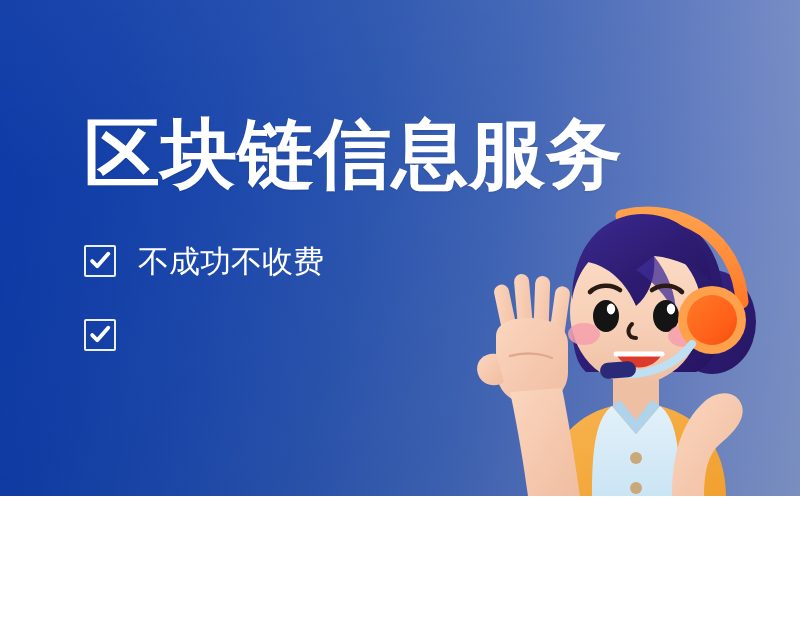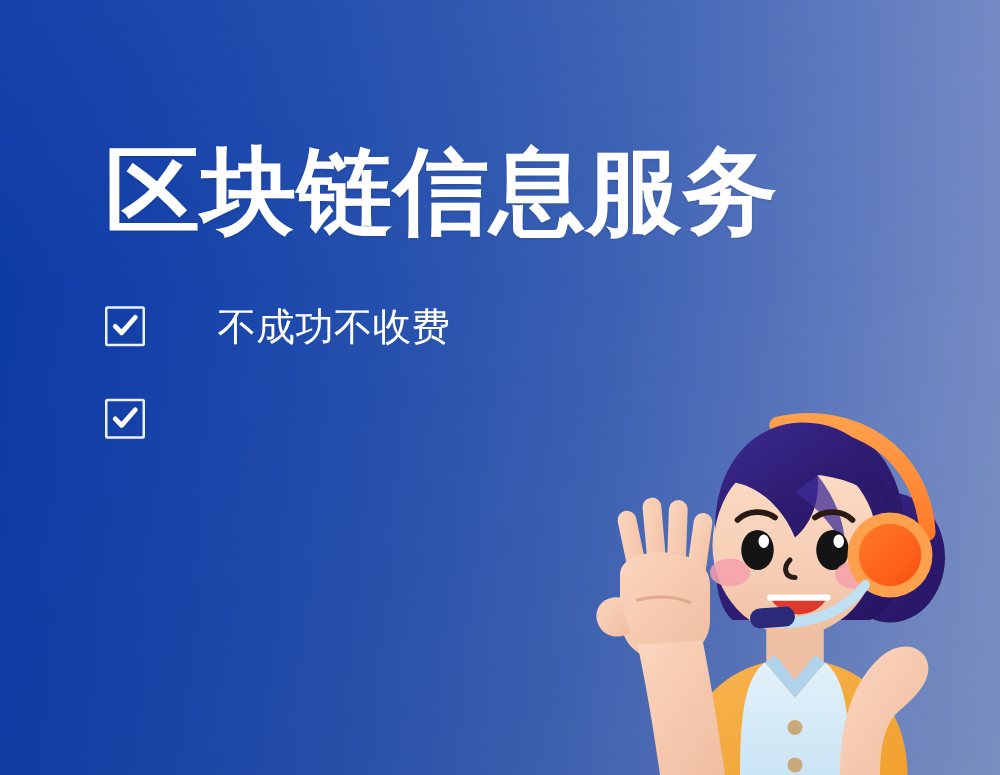--- a/index.html
+++ b/index.html
@@ -8,21 +8,21 @@
     padding: 0;
     background: #ffffff;
   }
   body {
     font-family: "Liberation Sans", "DejaVu Sans", sans-serif;
   }
 
   #banner {
     position: relative;
     width: 800px;
-    height: 620px;
+    height: 496px;
     overflow: hidden;
     background: linear-gradient(100deg,
         #0B39A6 0%,
         #123FA8 14%,
         #1C48AC 28%,
         #2A54AE 44%,
         #3E63B4 60%,
         #5673BB 74%,
         #6C84C2 87%,
         #7E93C6 100%);
@@ -63,21 +63,20 @@
     padding: 0;
     list-style: none;
     margin-top: 46px;
   }
 
   .feature-item {
     display: flex;
     align-items: center;
     height: 46px;
     margin-bottom: 28px;
-    gap: 36px;
   }
 
   .checkbox {
     position: relative;
     width: 32px;
     height: 32px;
     flex: 0 0 32px;
     border: 2px solid rgba(255,255,255,0.92);
     border-radius: 2px;
     margin-right: 22px;

